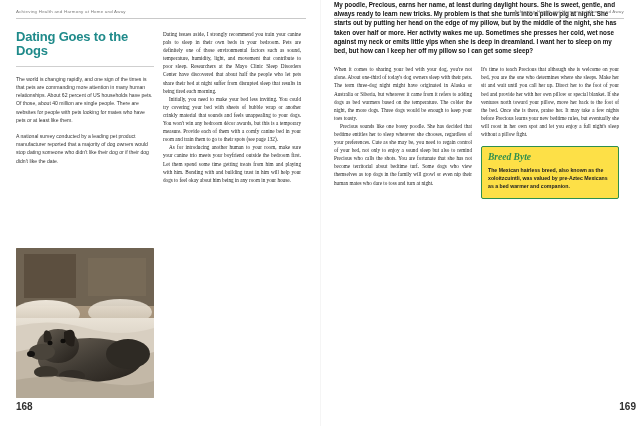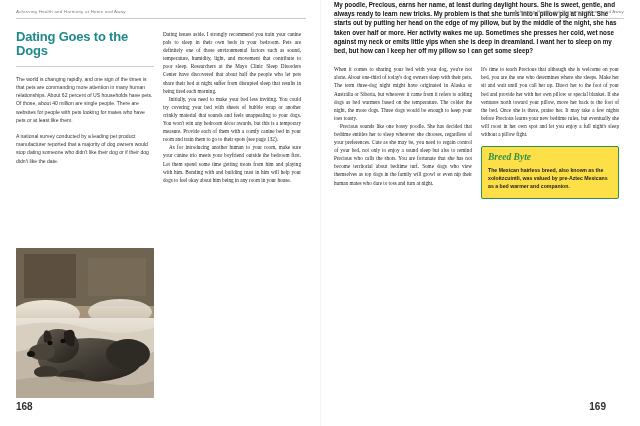--- a/index.html
+++ b/index.html
@@ -54,21 +54,21 @@
   
   .folio {
     position: absolute;
     bottom: 14px;
     font-family: "Liberation Sans", sans-serif;
     font-weight: bold;
     font-size: 10px;
     color: #2f2f2f;
   }
   .folio-left  { left: 16px; }
-  .folio-right { right: 34px; }
+  .folio-right { right: 4px; }
 
   
   .left-cols {
     position: absolute;
     top: 30px;
     left: 16px;
     right: 14px;
     bottom: 28px;
     display: flex;
     gap: 9px;

